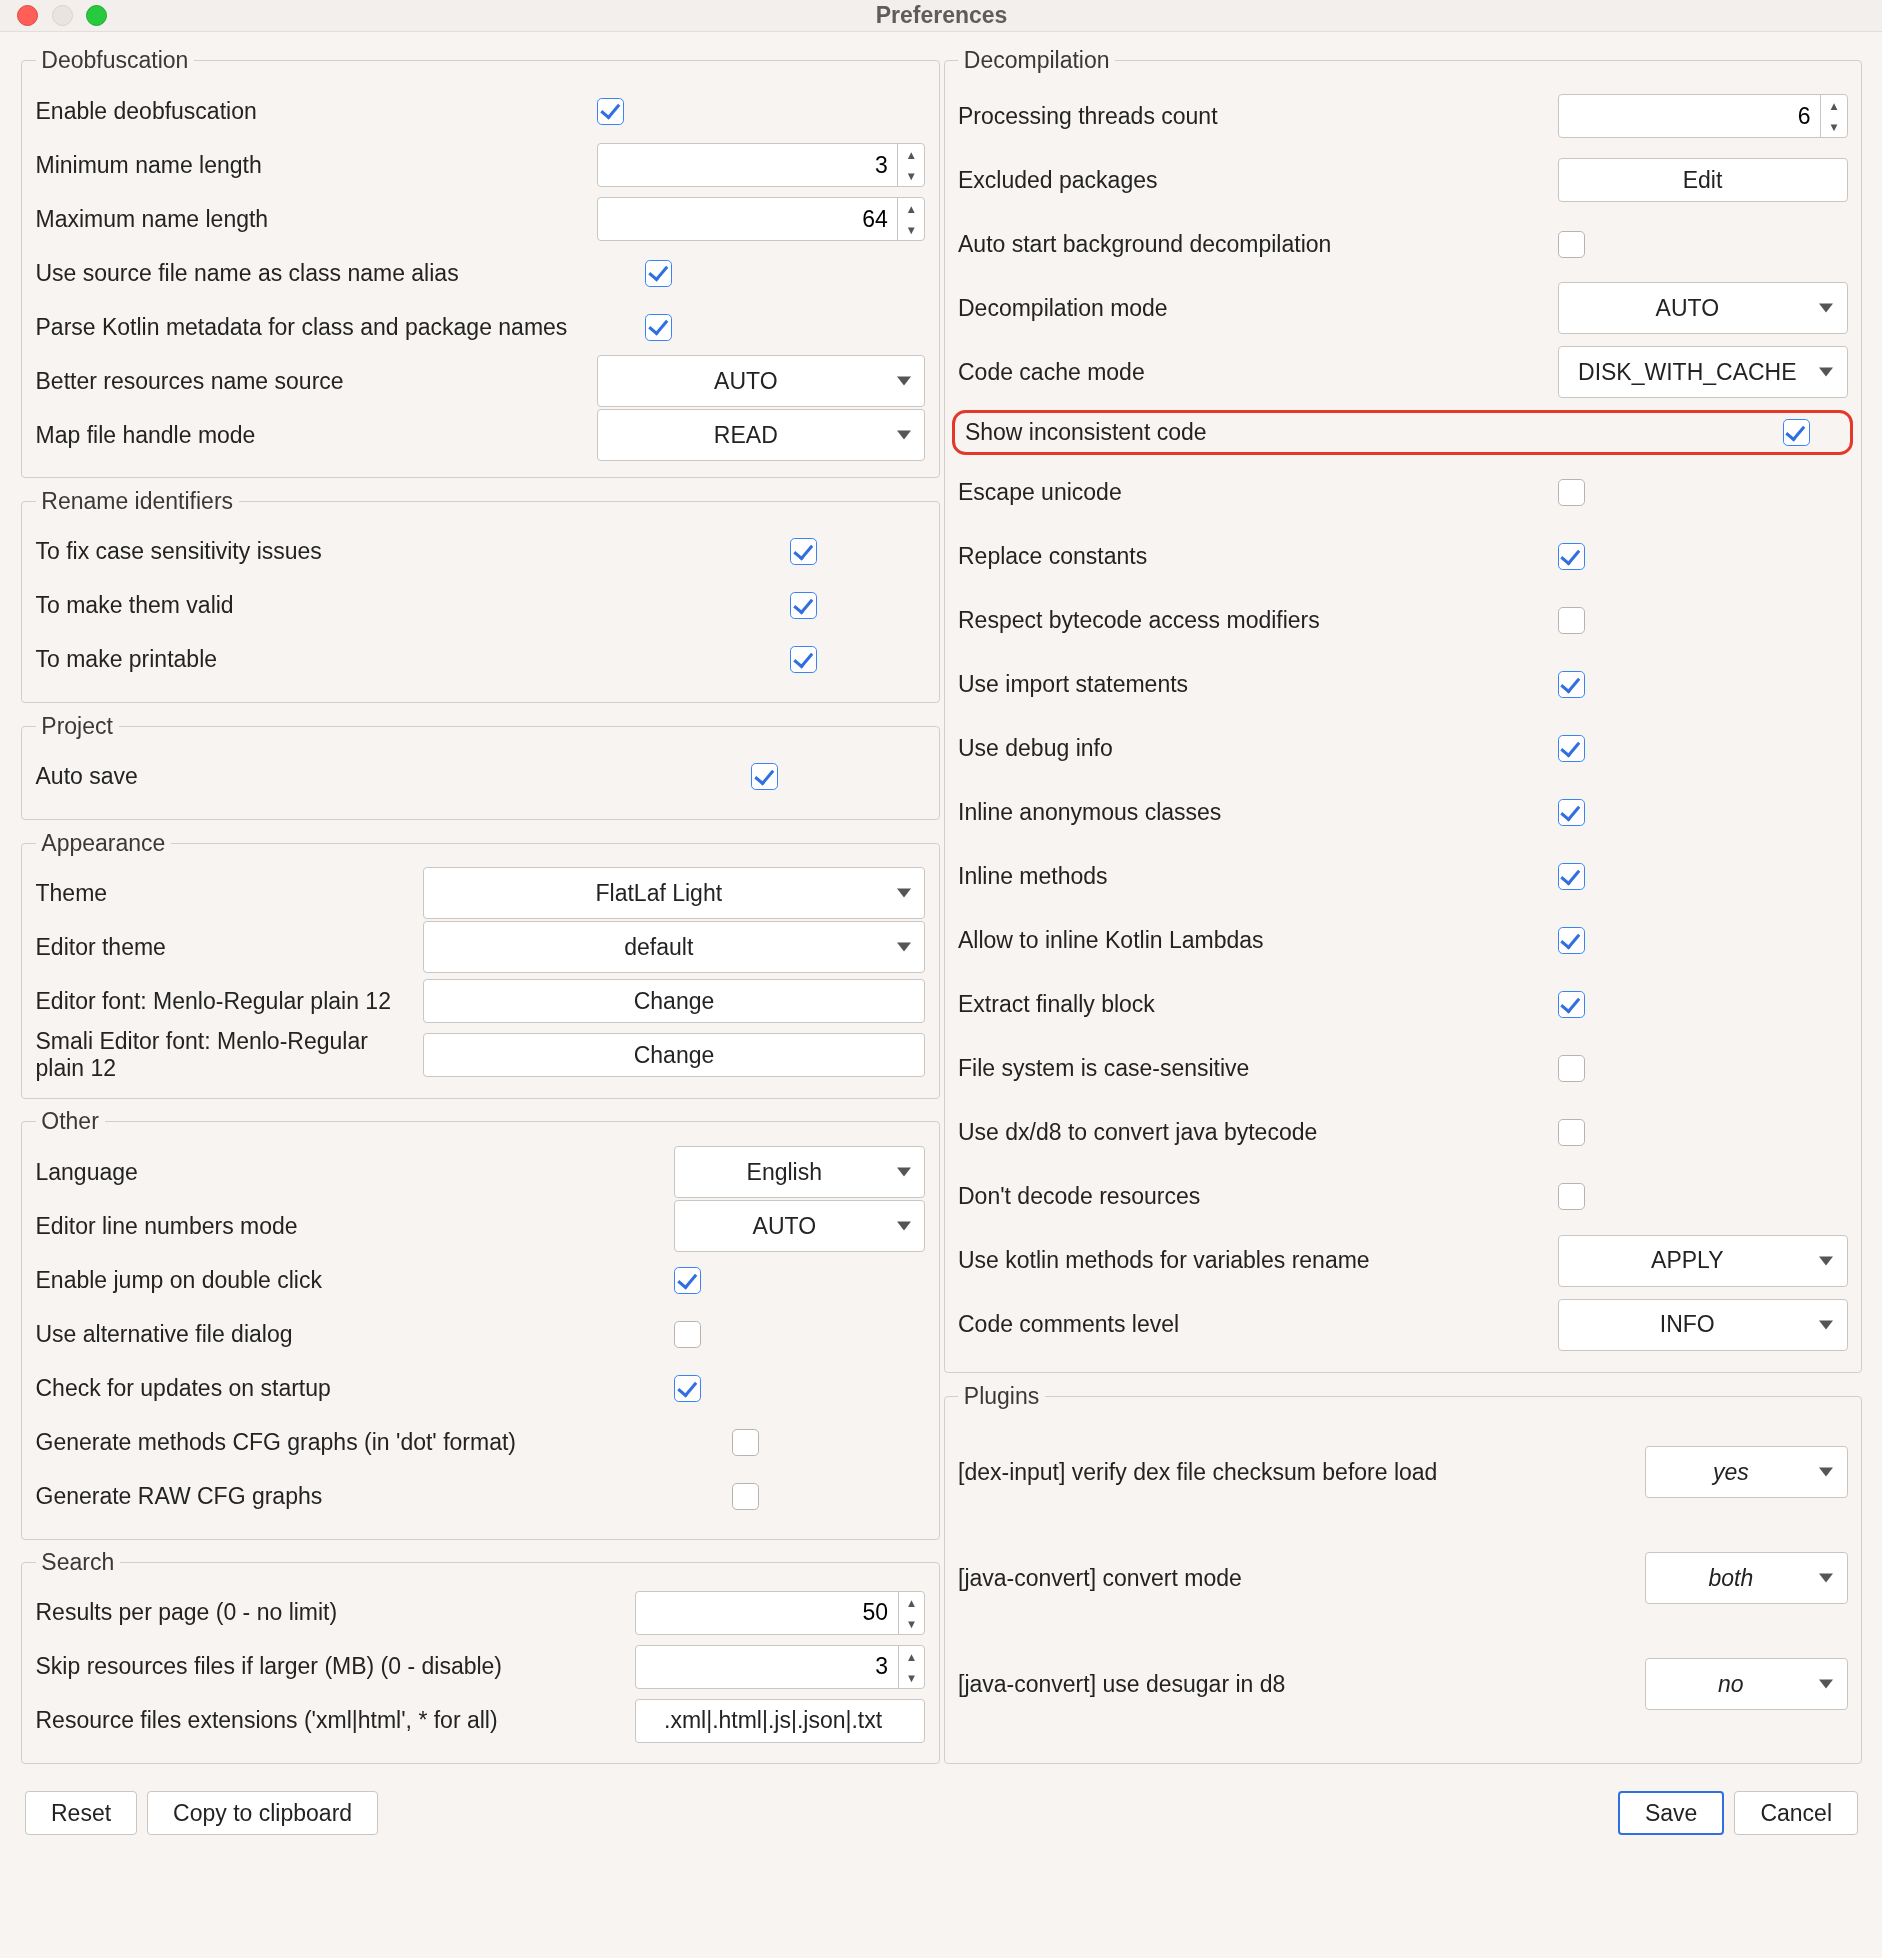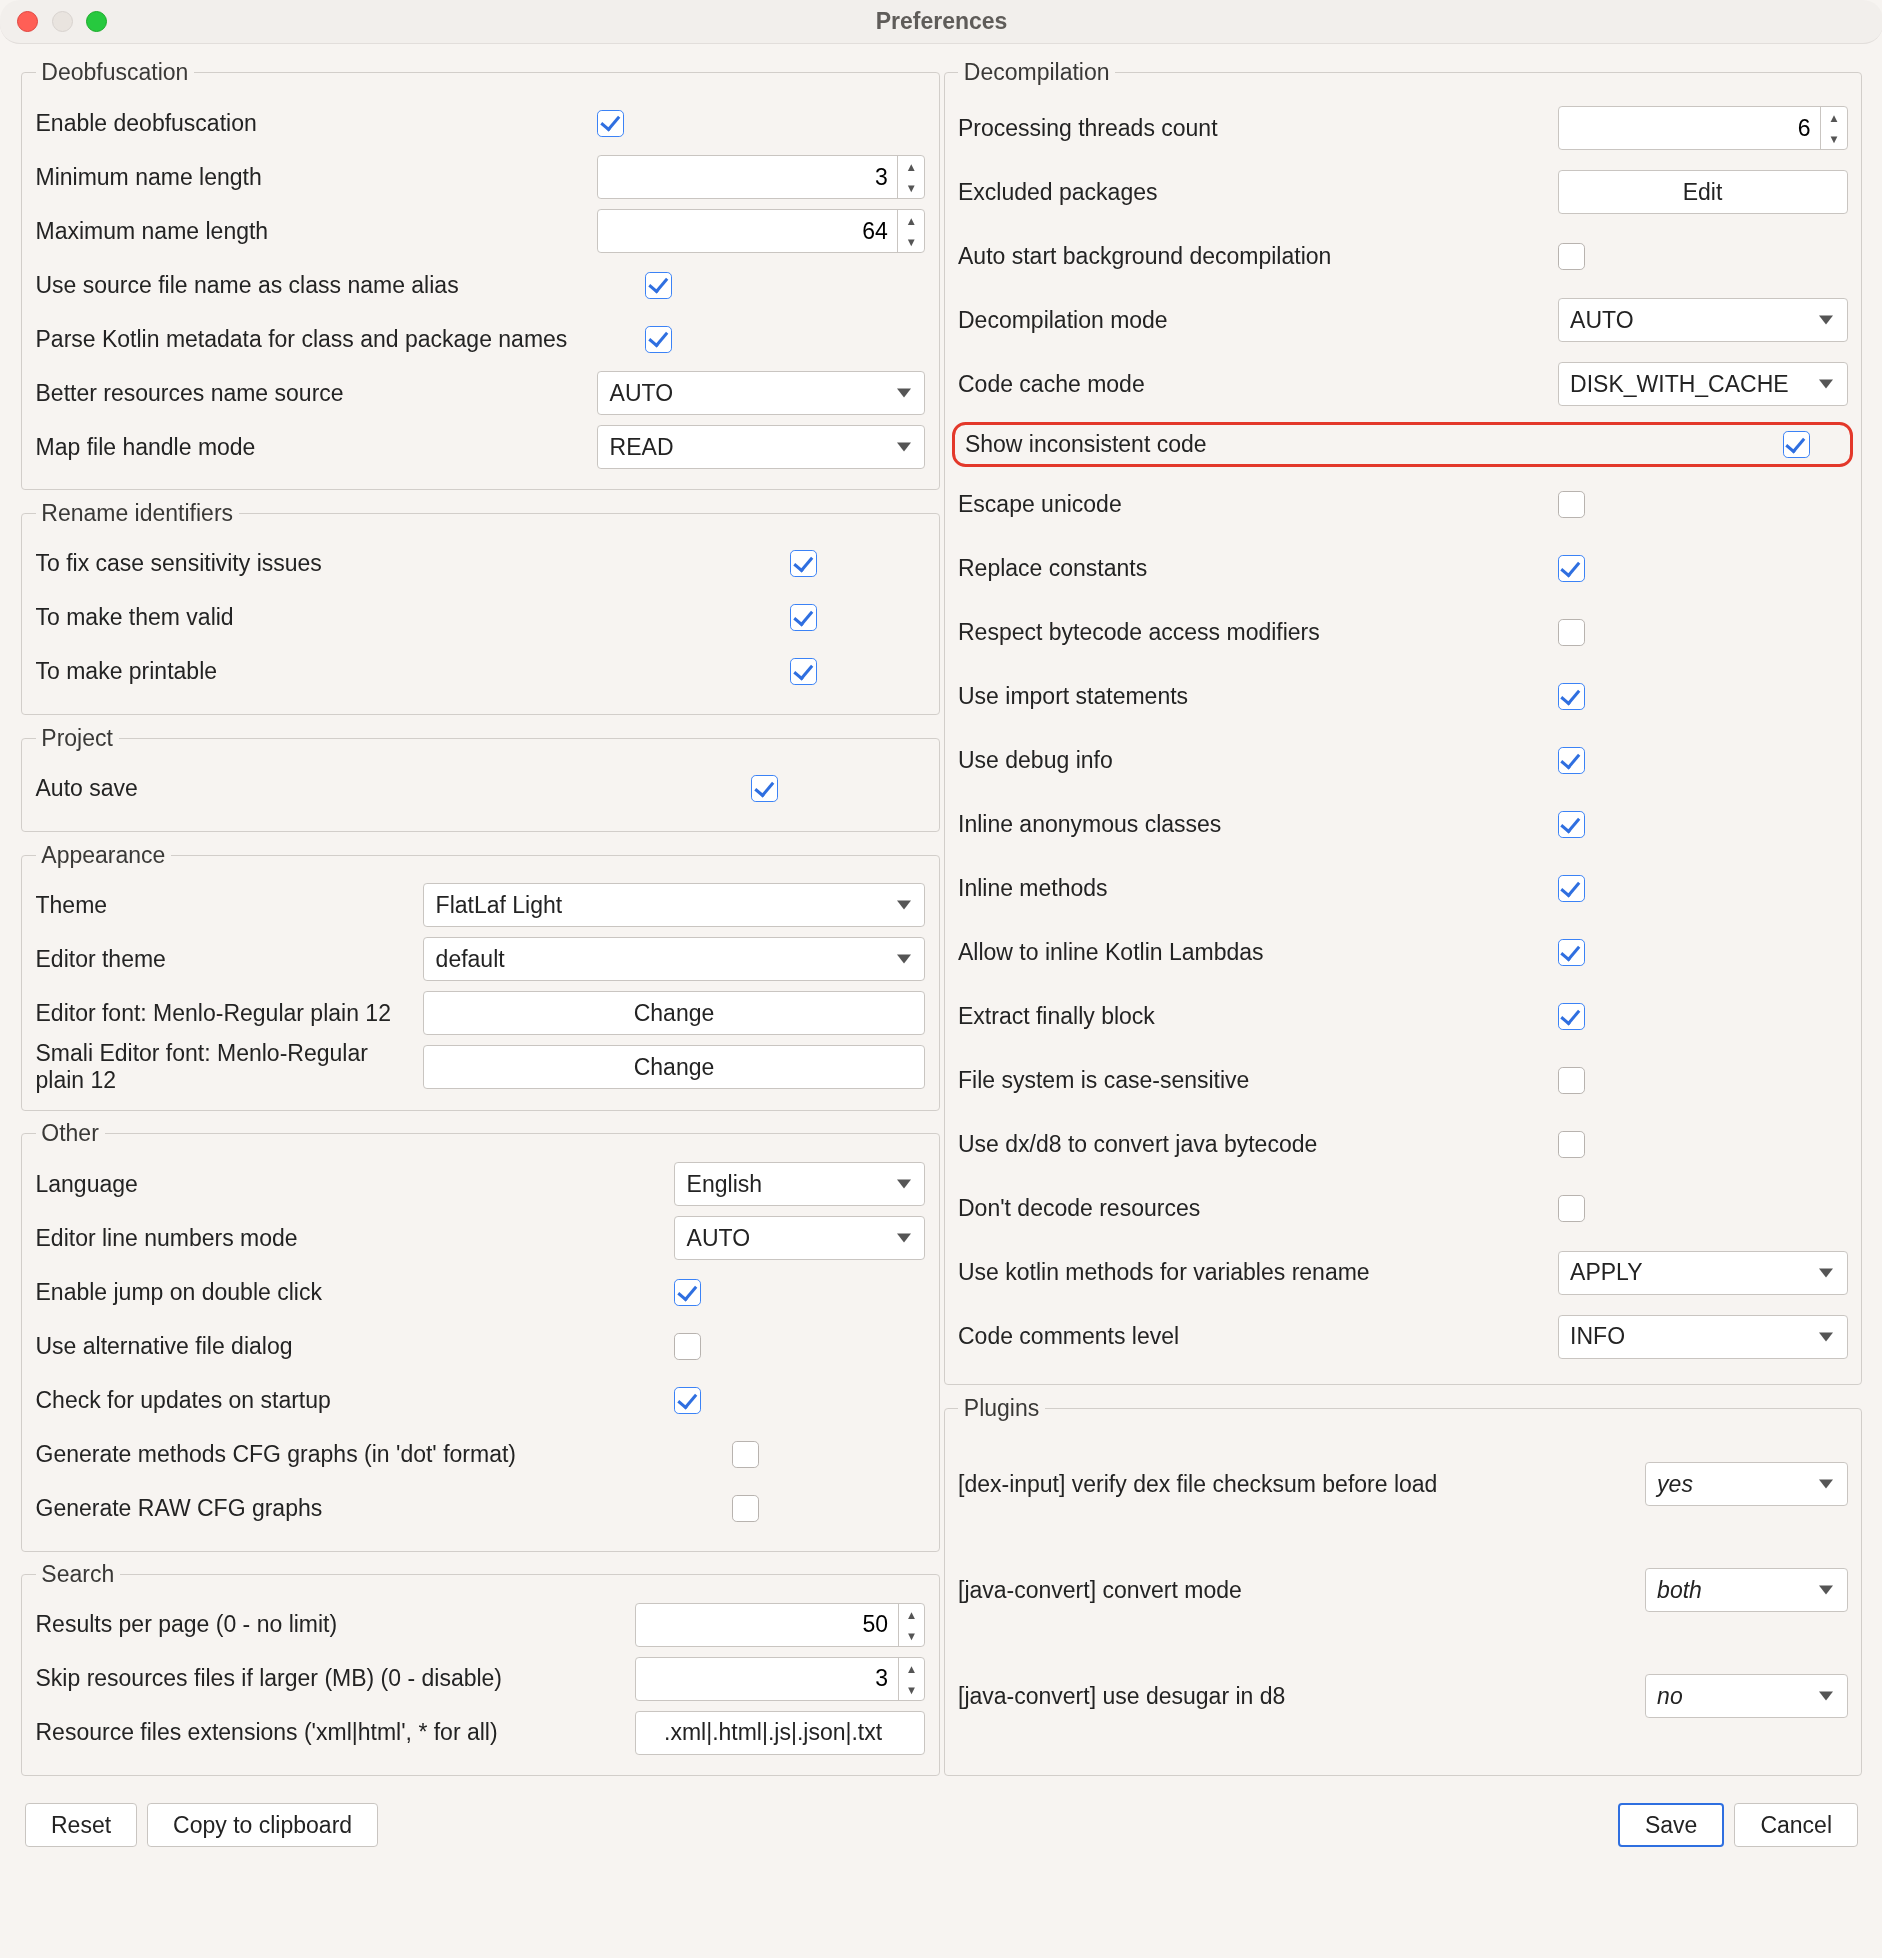--- a/index.html
+++ b/index.html
@@ -5,27 +5,26 @@
   * { box-sizing: border-box; }
   html, body { margin: 0; padding: 0; }
   body {
     font-family: -apple-system, "Helvetica Neue", Arial, sans-serif;
     font-size: 23px;
     background: #f7f4f1;
     color: #232323;
     width: 1883px;
   }
   .titlebar {
-    height: 44px;
+    height: 32px;
     display: flex;
     align-items: center;
     position: relative;
     background: #f2efec;
     border-bottom: 1px solid #e2dedb;
-    border-radius: 20px;
   }
   .traffic { display: flex; gap: 13.5px; margin-left: 17.4px; }
   .dot { width: 21px; height: 21px; border-radius: 50%; }
   .dot.red { background: #ff5f56; border: 1px solid #e0443e; }
   .dot.yellow { background: #e9e4df; border: 1px solid #d8d3cf; }
   .dot.green { background: #27c93f; border: 1px solid #1aab29; }
   .titlebar .title {
     position: absolute; left: 0; right: 0; text-align: center;
     font-weight: 600; color: #5f5c59; font-size: 23px; pointer-events: none;
   }
@@ -50,23 +49,24 @@
   }
   .row.tall { min-height: 64px; }
   .label { flex: 1; }
   .ctrl { display: flex; align-items: center; }
   input[type="text"], .select, .spinner, .btn {
     font-family: inherit; font-size: 23px;
     background: #fff; color: #232323;
     border: 1.9px solid #c9c5c1; border-radius: 3.9px;
   }
   .select {
-    height: 44px; padding: 0 42px 0 11.6px; position: relative;
+    height: 52px; padding: 0 42px 0 11.6px; position: relative;
     display: inline-flex; align-items: center; cursor: default;
     min-width: 116px;
+    justify-content: center;
   }
   .select::after {
     content: ""; position: absolute; right: 13.5px; top: 50%;
     width: 0; height: 0; border-left: 7.7px solid transparent;
     border-right: 7.7px solid transparent; border-top: 9.7px solid #555;
     transform: translateY(-50%);
   }
   .spinner {
     display: inline-flex; align-items: center; height: 44px;
   }

